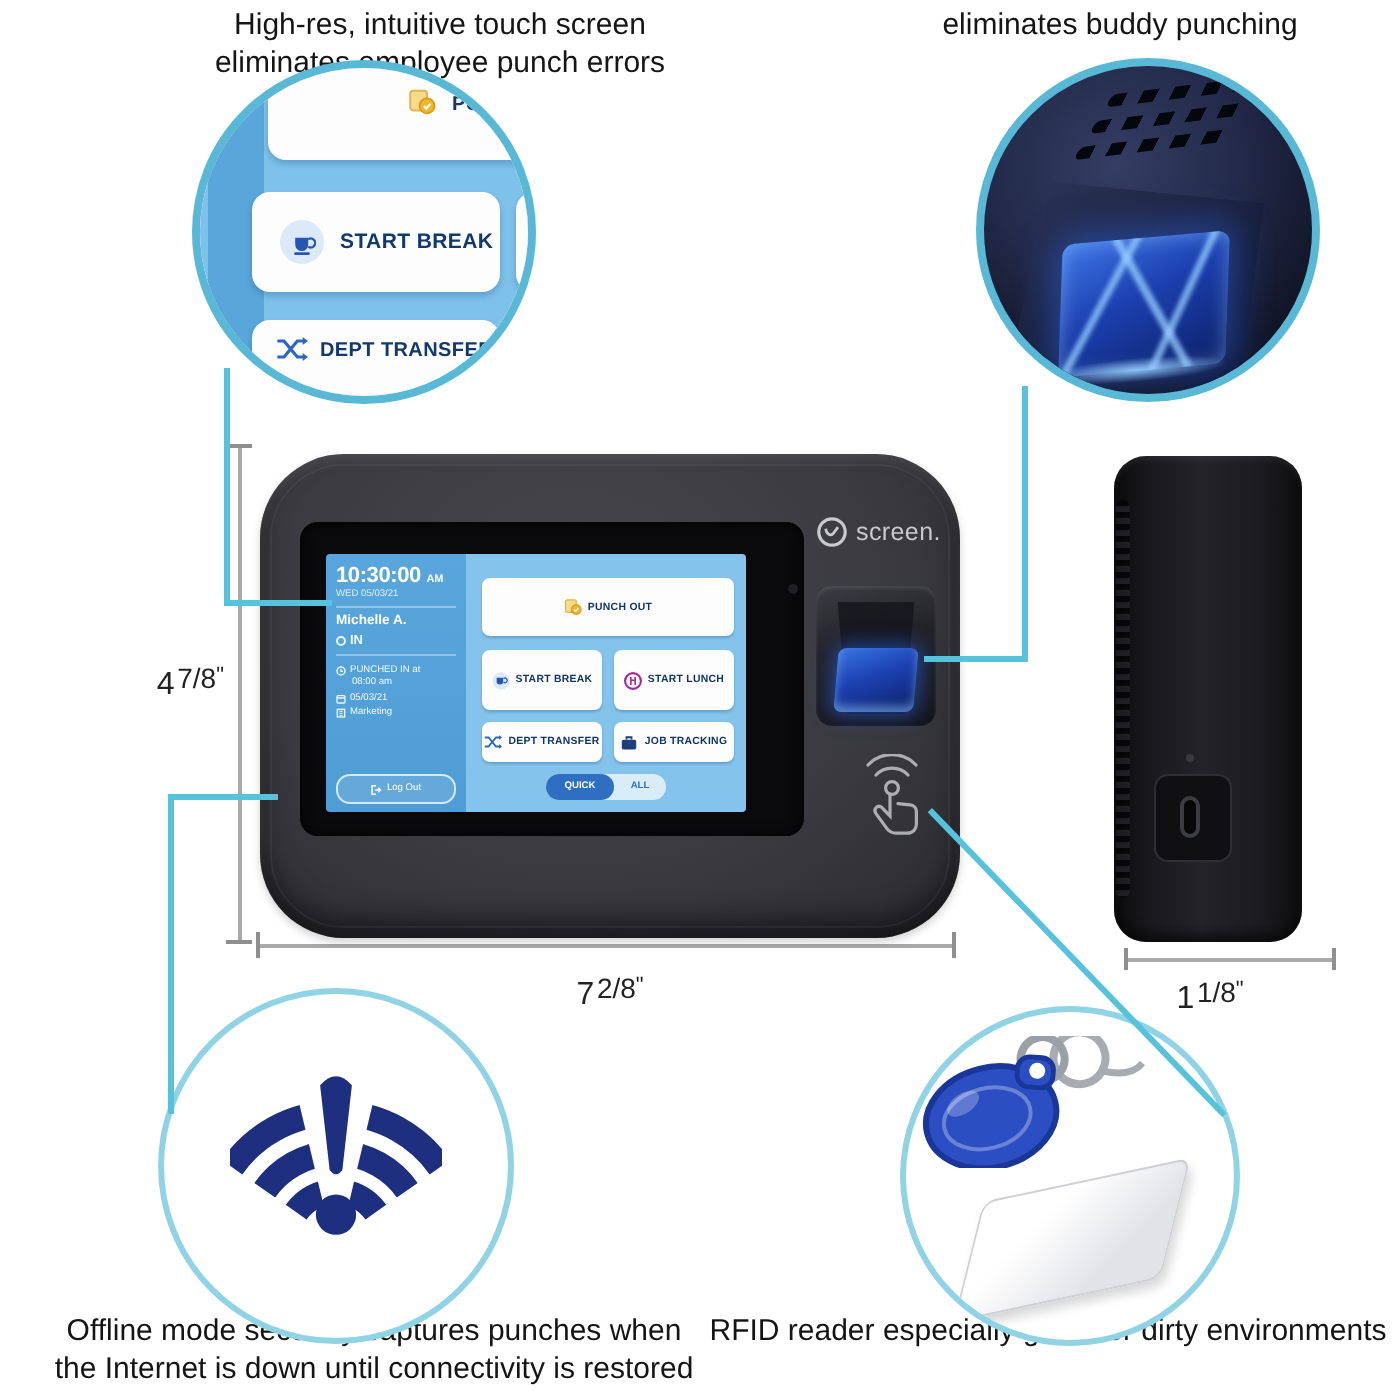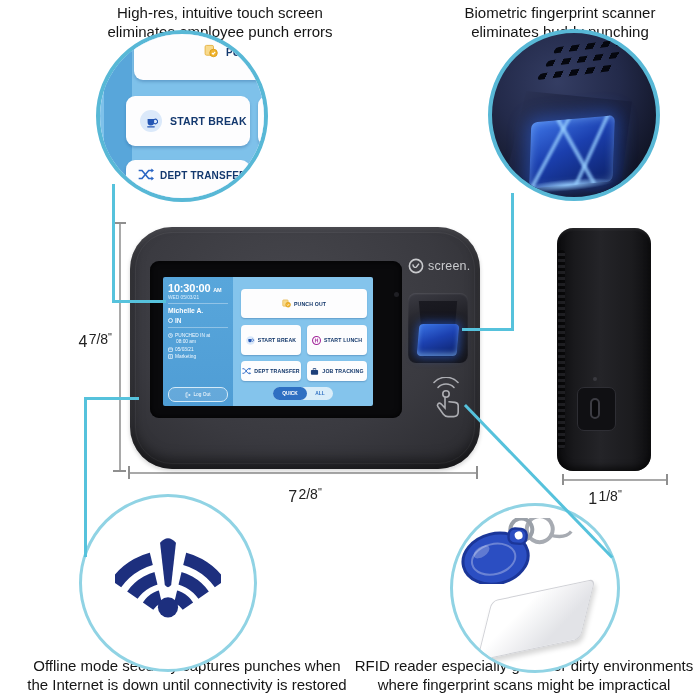--- a/index.html
+++ b/index.html
@@ -103,21 +103,20 @@
 </head>
 <body>
 
 <div id="canvas">
 
   <div class="caption" style="left:58px;top:3px;width:324px;">
     <div>High-res, intuitive touch screen</div>
     <div>eliminates employee punch errors</div>
   </div>
   <div class="caption" style="left:424px;top:3px;width:272px;">
-    <div>Biometric fingerprint scanner</div>
     <div>eliminates buddy punching</div>
   </div>
 
   <div class="cline" style="left:112px;top:184px;width:3px;height:119px;"></div>
   <div class="cline" style="left:112px;top:300px;width:54px;height:3px;"></div>
   <div class="cline" style="left:84px;top:397px;width:55px;height:3px;"></div>
   <div class="cline" style="left:84px;top:397px;width:3px;height:160px;"></div>
   <div class="cline" style="left:462px;top:328px;width:52px;height:3px;"></div>
   <div class="cline" style="left:511px;top:193px;width:3px;height:138px;"></div>
   <div class="cline" style="left:466px;top:404px;width:212px;height:3px;transform:rotate(46deg);transform-origin:0 0;"></div>
@@ -337,16 +336,15 @@
     </svg>
     <div class="rfid-card"></div>
   </div>
 
   <div class="caption" style="left:14px;top:656px;width:346px;">
     <div>Offline mode securely captures punches when</div>
     <div>the Internet is down until connectivity is restored</div>
   </div>
   <div class="caption" style="left:352px;top:656px;width:344px;">
     <div>RFID reader especially good for dirty environments</div>
-    <div>where fingerprint scans might be impractical</div>
   </div>
 
 </div>
 
 </body></html>

